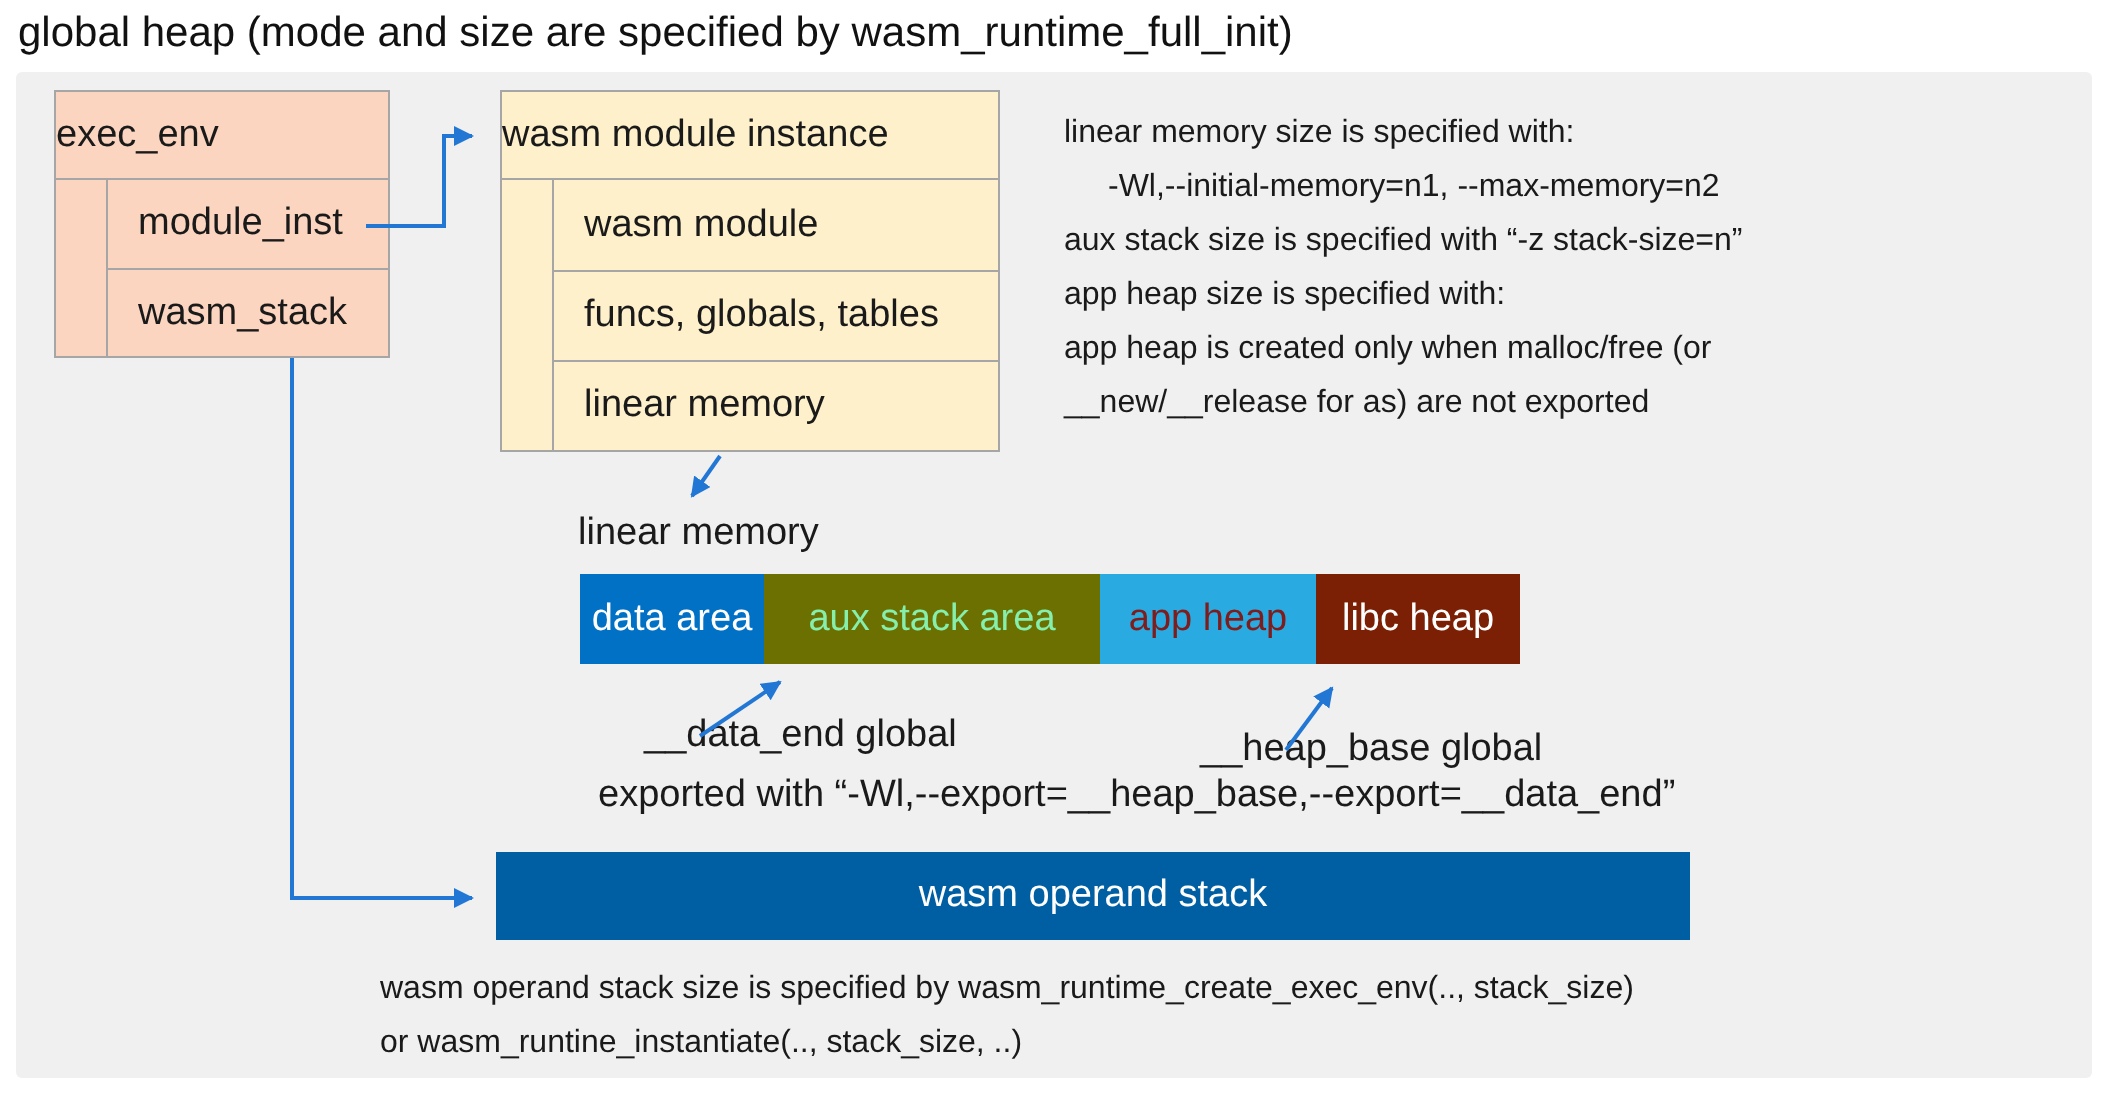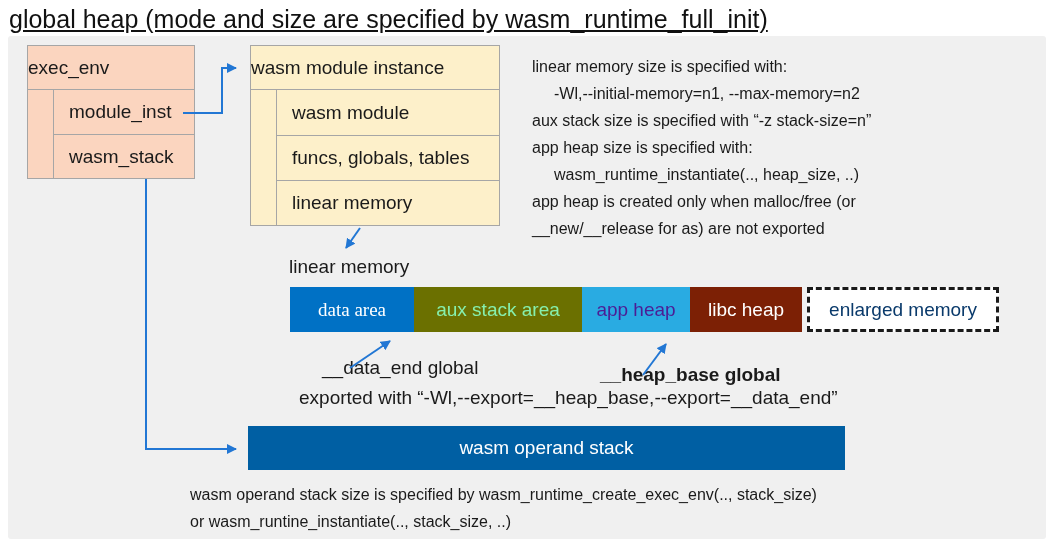--- a/index.html
+++ b/index.html
@@ -9,21 +9,21 @@
     --operand-stack-blue:#005fa3;
     --panel-gray:#f0f0f0;
     --border-gray:#a6a6a6;
     --ink:#1a1a1a;
   }
   *{margin:0;padding:0;box-sizing:border-box;}
   html,body{background:#ffffff;}
   body{font-family:"Liberation Sans",sans-serif;color:var(--ink);}
   .canvas{position:relative;width:1054px;height:547px;background:#ffffff;overflow:hidden;}
   .panel{position:absolute;left:8px;top:36px;width:1038px;height:503px;background:var(--panel-gray);border-radius:3px;}
-  .title{position:absolute;left:9px;top:5px;font-size:25px;color:#111;text-decoration:underline;}
+  .title{position:absolute;left:9px;top:5px;font-size:21px;color:#111;}
 
   
   .struct{position:absolute;border:1px solid var(--border-gray);background:var(--box-salmon);font-size:19px;}
   .struct .hdr{height:44px;display:flex;align-items:center;border-bottom:1px solid var(--border-gray);}
   .struct .rows{margin-left:25px;border-left:1px solid var(--border-gray);}
   .struct .row{height:44px;display:flex;align-items:center;padding-left:15px;}
   .struct .row + .row{border-top:1px solid var(--border-gray);}
   #exec-env-box{left:27px;top:45px;width:168px;}
   #module-instance-box{left:250px;top:45px;width:250px;background:var(--box-cream);}
   #module-instance-box .row{height:45px;}
@@ -31,29 +31,29 @@
   
   .notes{position:absolute;font-size:16px;line-height:27px;white-space:nowrap;}
   #notes-right{left:532px;top:53px;}
   #notes-right .indent{padding-left:22px;}
   #notes-bottom{left:190px;top:481px;}
 
   
   .lm-label{position:absolute;left:289px;top:256px;font-size:19px;}
   .lm-bar{position:absolute;left:290px;top:287px;height:45px;display:flex;font-size:19px;}
   .seg{display:flex;align-items:center;justify-content:center;height:45px;white-space:nowrap;}
-  .seg-0{width:124px;font-family:Liberation Serif, serif;}
+  .seg-0{width:92px;}
   .seg-1{width:168px;}
   .seg-2{width:108px;}
-  .seg-3{width:112px;}
+  .seg-3{width:102px;}
   .seg-4{width:192px;margin-left:5px;border:3px dashed #1a1a1a;background:#fff;}
 
   .ann{position:absolute;font-size:19px;white-space:nowrap;}
   #ann-data-end{left:322px;top:357px;}
-  #ann-heap-base{left:600px;top:364px;font-weight:bold;}
+  #ann-heap-base{left:600px;top:364px;}
   #ann-export{left:299px;top:387px;}
 
   .operand-bar{position:absolute;left:248px;top:426px;width:597px;height:44px;background:var(--operand-stack-blue);
     color:#fff;display:flex;align-items:center;justify-content:center;font-size:19px;}
 
   svg.overlay{position:absolute;left:0;top:0;width:1054px;height:547px;pointer-events:none;}
   svg.overlay .ln{stroke:var(--arrow);stroke-width:2;fill:none;}
   svg.overlay .ah{fill:var(--arrow);}
 </style>
 </head>
@@ -79,32 +79,30 @@
       <div class="row">funcs, globals, tables</div>
       <div class="row">linear memory</div>
     </div>
   </div>
 
   <div class="notes" id="notes-right">
     <div>linear memory size is specified with:</div>
     <div class="indent">-Wl,--initial-memory=n1, --max-memory=n2</div>
     <div>aux stack size is specified with “-z stack-size=n”</div>
     <div>app heap size is specified with:</div>
-    <div class="indent">wasm_runtime_instantiate(.., heap_size, ..)</div>
     <div>app heap is created only when malloc/free (or</div>
     <div>__new/__release for as) are not exported</div>
   </div>
 
   <div class="lm-label">linear memory</div>
   <div class="lm-bar">
     <div class="seg seg-0" style="background: rgb(0, 113, 197); color: rgb(255, 255, 255);">data area</div>
     <div class="seg seg-1" style="background: rgb(107, 112, 0); color: #86efac;">aux stack area</div>
-    <div class="seg seg-2" style="background: rgb(41, 171, 226); color: #4c1d95;">app heap</div>
+    <div class="seg seg-2" style="background: rgb(41, 171, 226); color: #7f1d1d;">app heap</div>
     <div class="seg seg-3" style="background: rgb(124, 32, 5); color: rgb(255, 255, 255);">libc heap</div>
-    <div class="seg seg-4" style="background: rgb(255, 255, 255); color: rgb(10, 58, 107);">enlarged memory</div>
   </div>
 
   <div class="ann" id="ann-data-end">__data_end global</div>
   <div class="ann" id="ann-heap-base">__heap_base global</div>
   <div class="ann" id="ann-export">exported with “-Wl,--export=__heap_base,--export=__data_end”</div>
 
   <div class="operand-bar">wasm operand stack</div>
 
   <div class="notes" id="notes-bottom">
     <div>wasm operand stack size is specified by wasm_runtime_create_exec_env(.., stack_size)</div>

